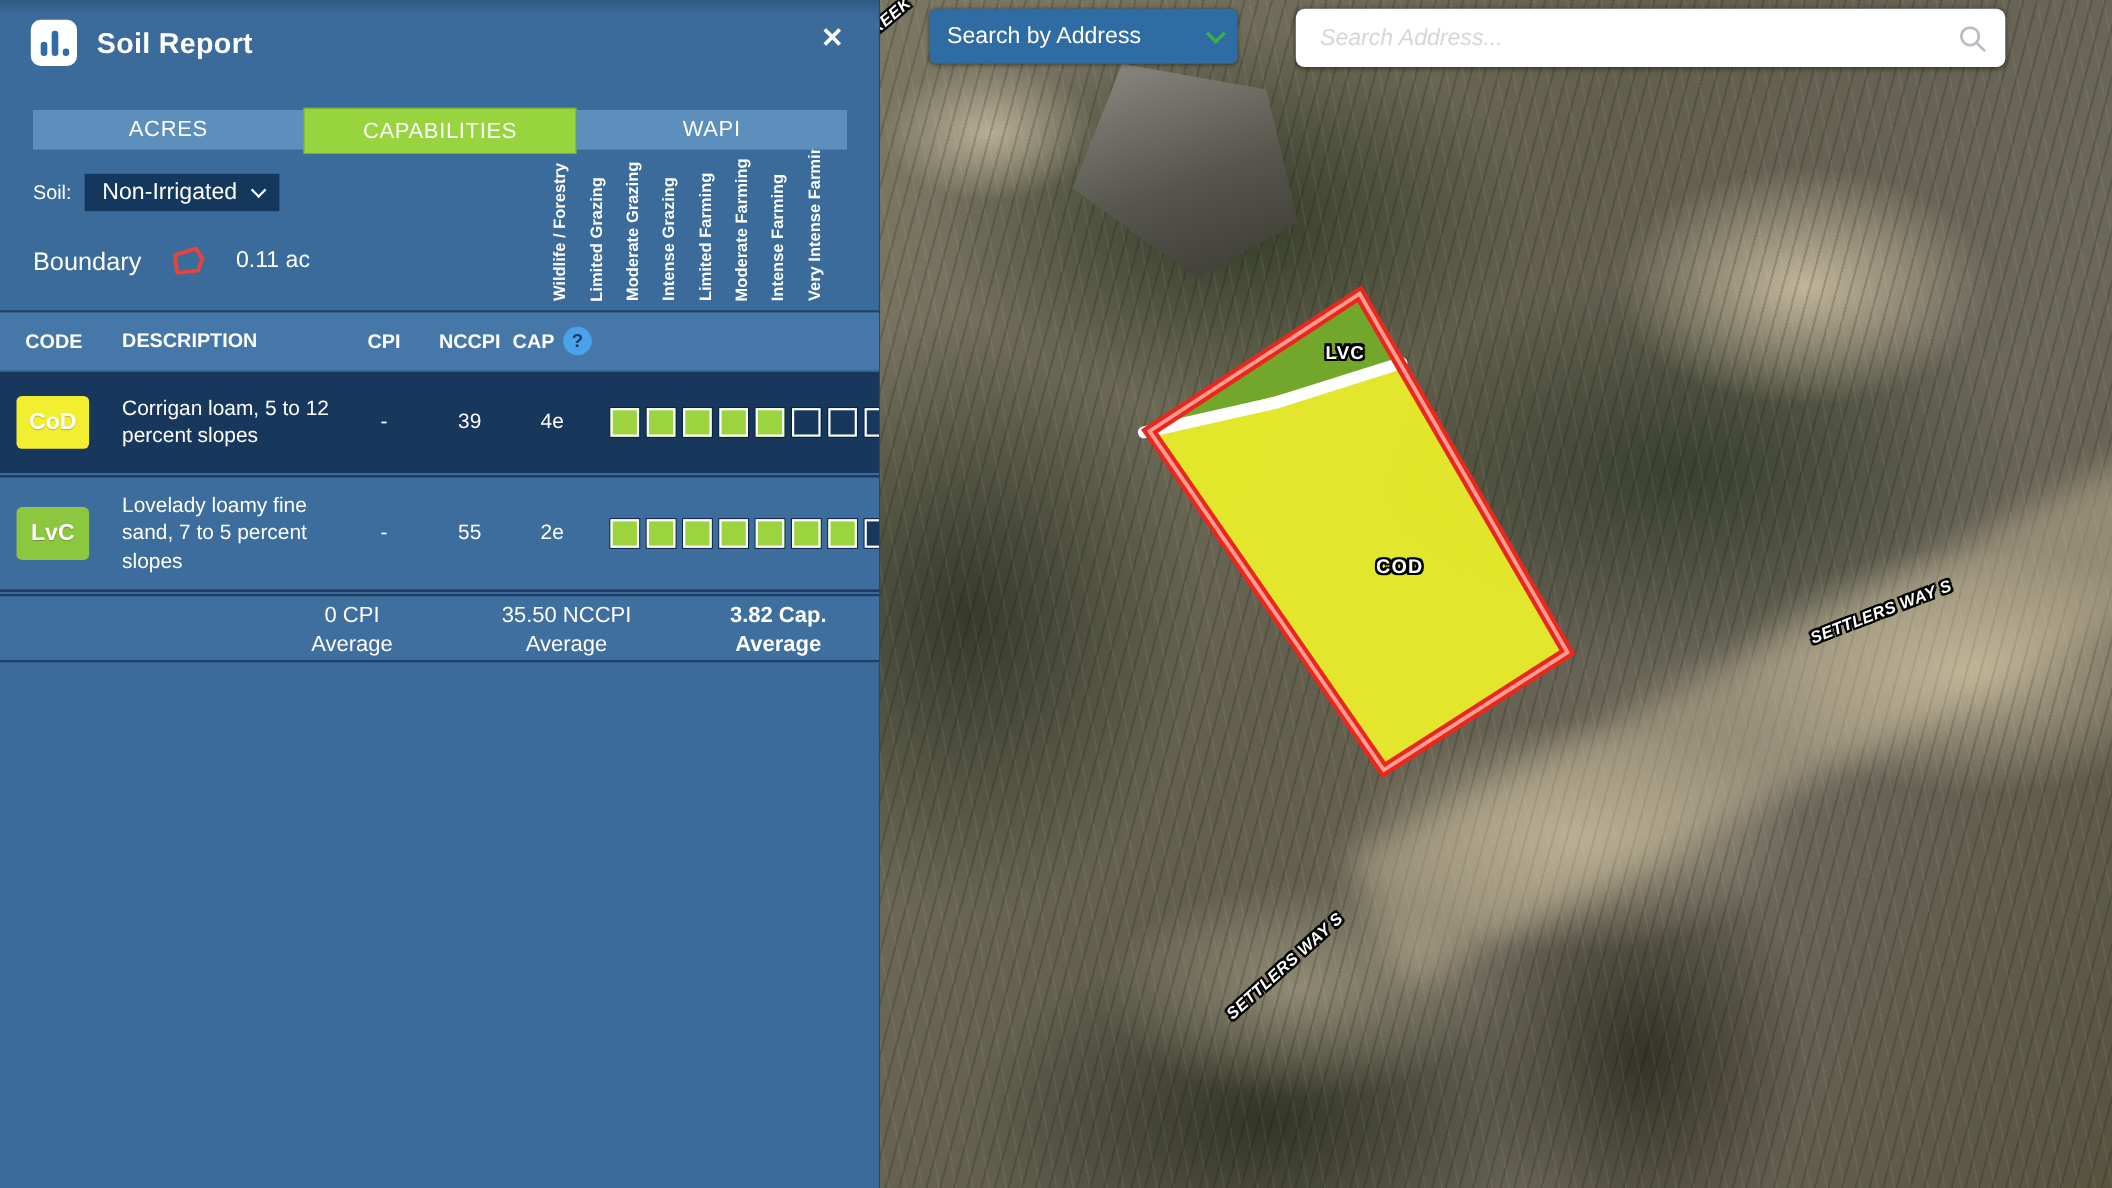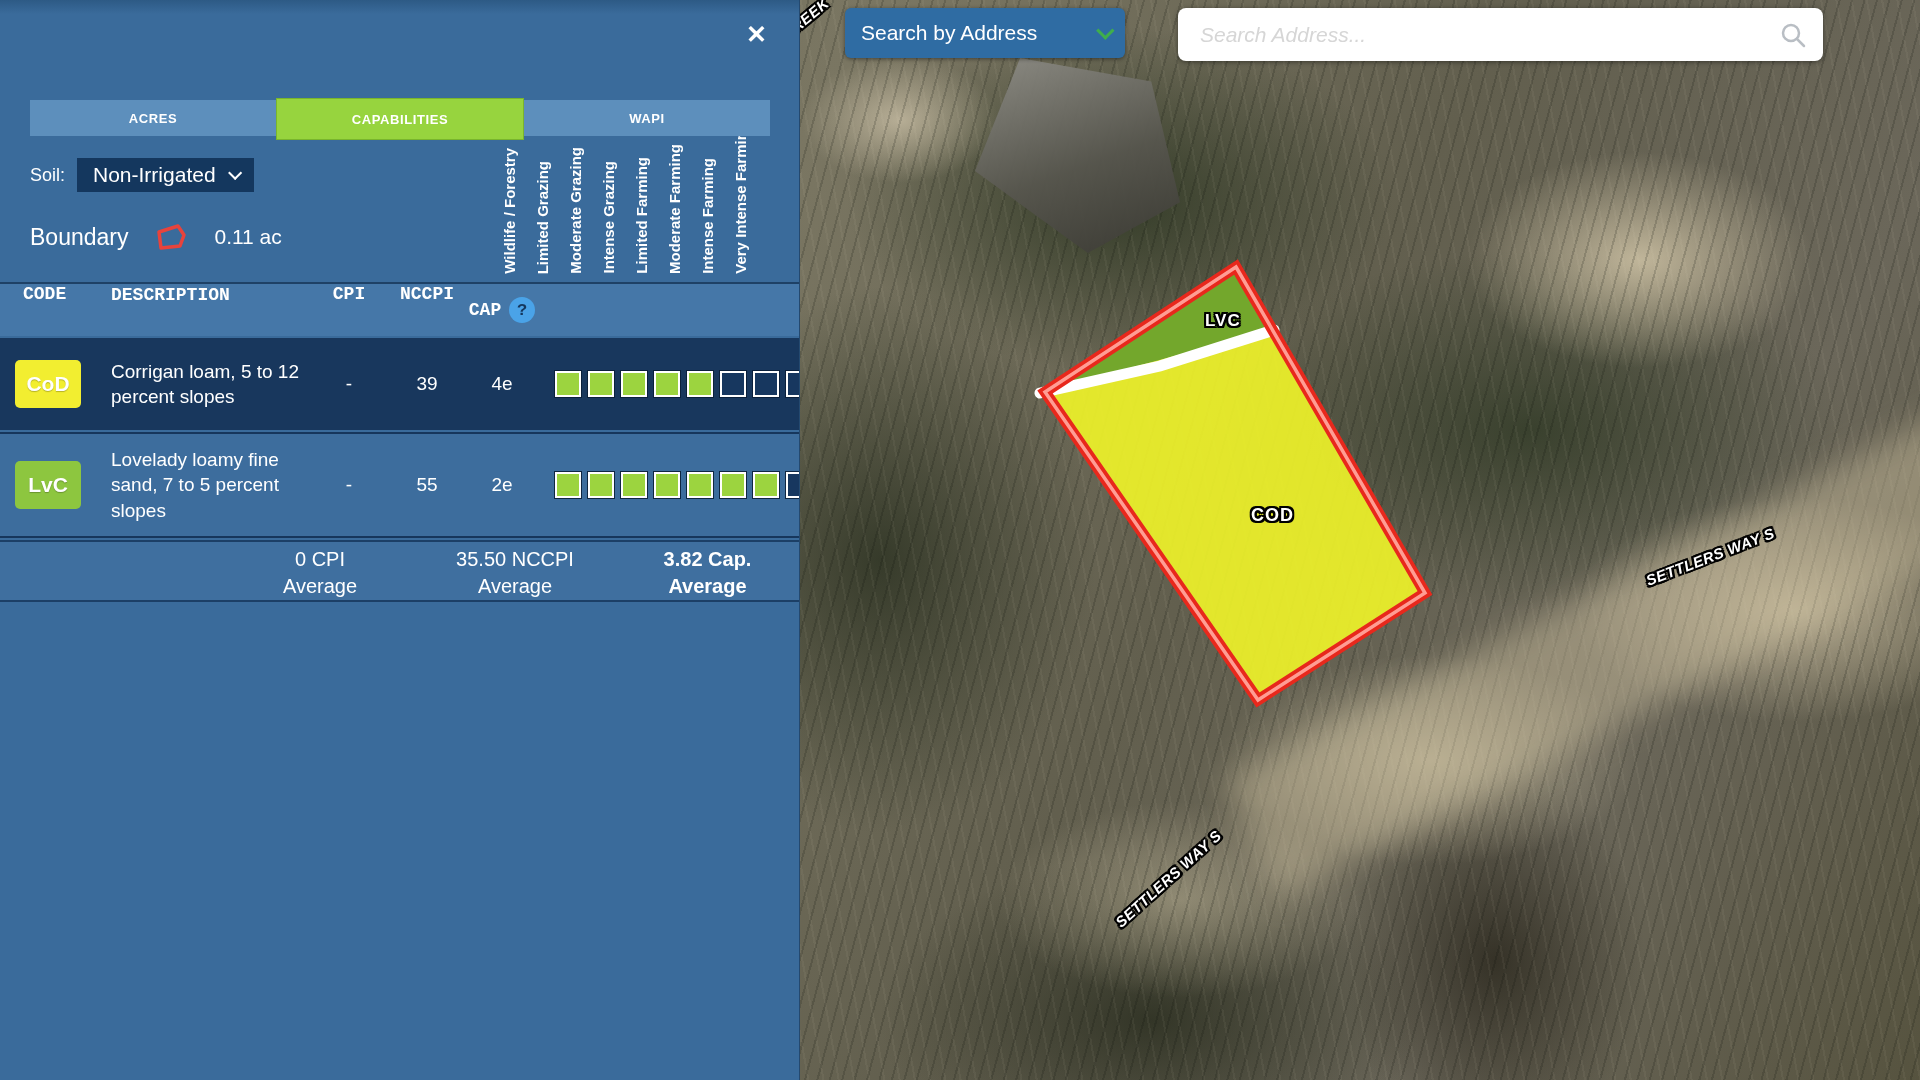--- a/index.html
+++ b/index.html
@@ -65,40 +65,40 @@
   .chart-icon { width:42px; height:42px; background:#fff; border-radius:9px; position:relative; }
   .chart-icon i { position:absolute; bottom:9px; background:#2f6ba6; width:6px; border-radius:3px; display:block; }
   .chart-icon i:nth-child(1){ left:9px;  height:13px; }
   .chart-icon i:nth-child(2){ left:19px; height:23px; }
   .chart-icon i:nth-child(3){ left:29px; height:7px; }
   .p-title { font-size:26px; font-weight:800; letter-spacing:.3px; }
   .close-btn { position:absolute; right:32px; top:20px; font-size:25px; font-weight:700; color:#fff; cursor:pointer; }
 
   .tabs { position:absolute; left:30px; top:100px; width:740px; height:36px; display:flex; }
   .tab { flex:1; display:flex; align-items:center; justify-content:center;
-    background:#5d8fbc; color:#fff; font-size:13px; font-weight:700; letter-spacing:.6px; cursor:pointer; }
+    background:#5d8fbc; color:#fff; font-size:20px; font-weight:400; letter-spacing:.6px; cursor:pointer; }
   .tab.active { background:#97d43e; height:42px; margin-top:-2px; border:1px solid #79b52c; }
 
   .soil-row { position:absolute; left:30px; top:158px; display:flex; align-items:center; gap:12px; }
   .soil-label { font-size:18px; }
   .soil-select { background:#14375e; border-radius:0; padding:5px 16px; display:flex;
     align-items:center; gap:12px; font-size:21px; cursor:pointer; }
   .soil-select .chev { width:10px; height:10px; border-right:2px solid #fff; border-bottom:2px solid #fff;
     transform:rotate(45deg) translateY(-3px); }
 
   .boundary-row { position:absolute; left:30px; top:222px; display:flex; align-items:center; gap:26px; }
   .boundary-label { font-size:23px; }
   .boundary-area { font-size:21px; }
 
   .cap-headers { position:absolute; left:0; top:136px; width:800px; height:140px; overflow:hidden; }
   .cap-col { position:absolute; bottom:2px; writing-mode:vertical-rl; transform:rotate(180deg);
     font-size:15px; font-weight:600; white-space:nowrap; color:#fff; }
 
   .thead { position:absolute; left:0; top:282px; width:960px; height:54px; background:#4577a8;
-    border-top:2px solid #1e4166; display:flex; font-size:18px; font-weight:700;font-family:Liberation Mono, monospace; }
+    border-top:2px solid #1e4166; display:flex; align-items:center; font-size:18px; font-weight:700; }
   .srow { position:absolute; left:0; width:800px; display:flex; align-items:center; font-size:19px; }
   .row0 { top:338px; height:92px; background:#18375d; }
   .row1 { top:432px; height:106px; background:#3d6d9d; border-top:2px solid #16365c; border-bottom:2px solid #16365c; }
 
   .c-code { flex:0 0 66px; margin-left:15px; }
   .th-code { padding-left:8px; }
   .c-desc { flex:0 0 218px; margin-left:30px; line-height:1.32; }
   .c-cpi  { flex:0 0 40px; text-align:center; }
   .c-nccpi{ flex:0 0 60px; margin-left:28px; text-align:center; }
   .c-cap  { flex:0 0 90px; display:flex; align-items:center; justify-content:center; gap:8px; }
@@ -155,20 +155,28 @@
   <div class="search-box">
     <input type="text" placeholder="Search Address..." style="">
     <svg class="mag" width="28" height="28" viewBox="0 0 28 28">
       <circle cx="12" cy="12" r="8" fill="none" stroke="#b9bec4" stroke-width="2.5"></circle>
       <line x1="18" y1="18" x2="25" y2="25" stroke="#b9bec4" stroke-width="2.5" stroke-linecap="round"></line>
     </svg>
   </div>
 
   <div class="panel">
 
+    <div class="p-header">
+      <div class="chart-icon">
+          <i></i>
+          <i></i>
+          <i></i>
+        </div>
+      <div class="p-title">Soil Report</div>
+    </div>
     <div class="close-btn">✕</div>
 
     <div class="tabs">
       <div class="tab">ACRES</div>
       <div class="tab active">CAPABILITIES</div>
       <div class="tab">WAPI</div>
     </div>
 
     <div class="soil-row">
       <span class="soil-label">Soil:</span>

